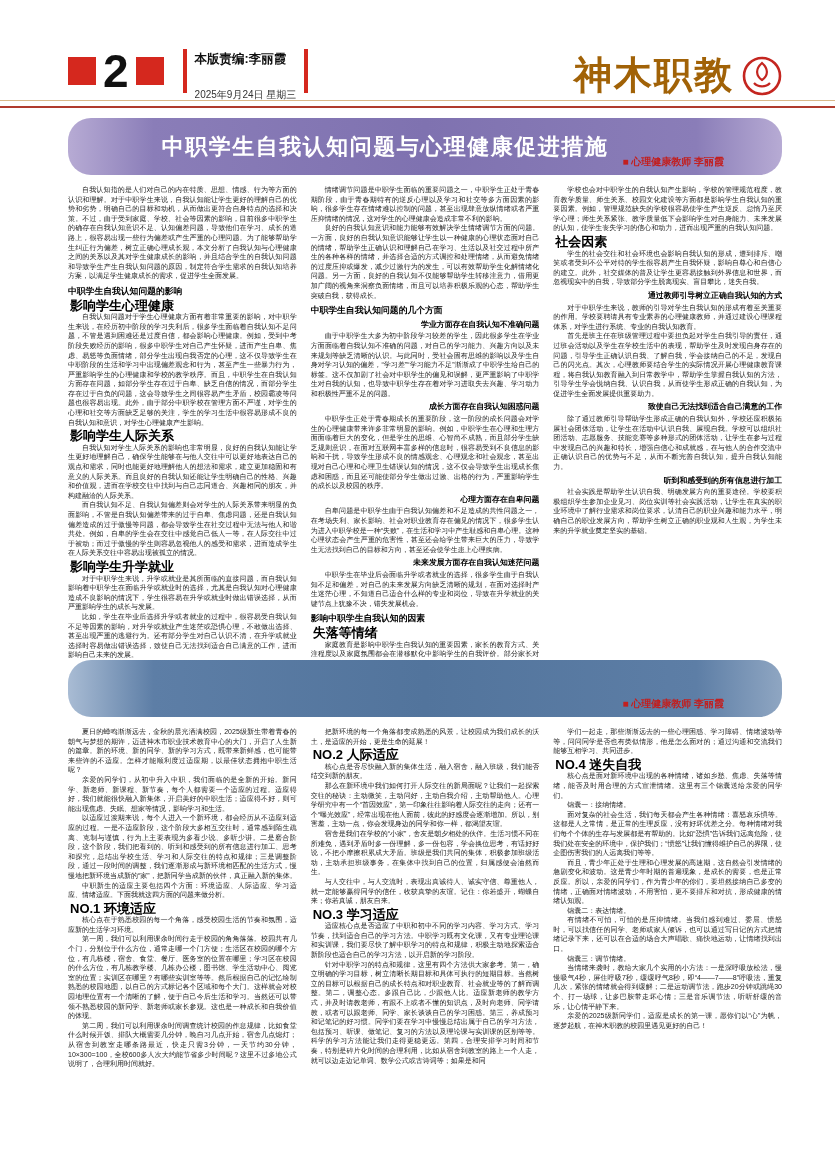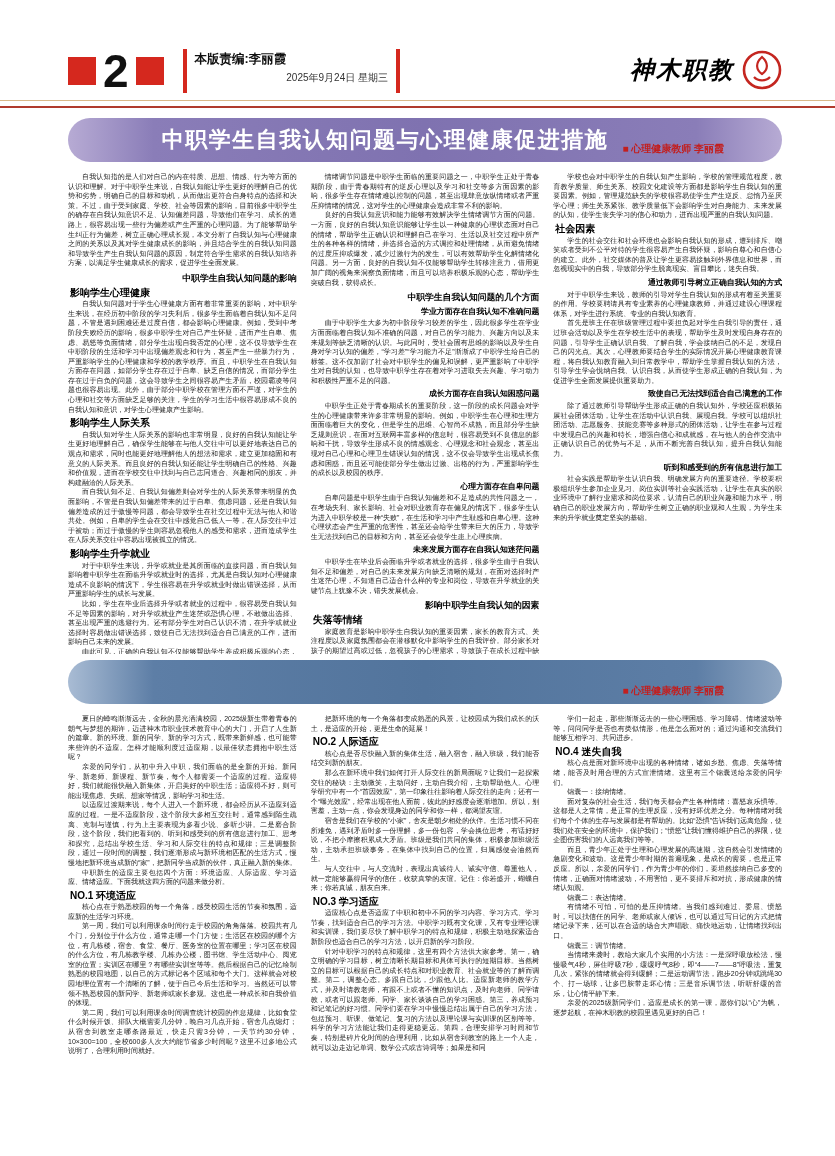--- a/index.html
+++ b/index.html
@@ -5,48 +5,48 @@
   html,body{margin:0;padding:0;background:#e8e8e8;}
   .page{position:relative;width:835px;height:1156px;margin:0 auto;background:#ffffff;
         font-family:"Liberation Sans","DejaVu Sans",sans-serif;overflow:hidden;}
   
   .masthead{position:absolute;left:68px;top:48px;width:714px;height:50px;}
   .mh-left{position:absolute;left:0;top:0;display:flex;align-items:center;gap:5px;height:46px;}
   .red-block{width:28px;height:28px;background:#d5281e;}
   .page-num{font-size:46px;font-weight:bold;color:#111;line-height:46px;padding:0 2px;}
   .editor-box{display:flex;align-items:stretch;margin-left:14px;height:44px;}
   .red-vbar{width:4px;background:#d5281e;}
-  .editor-text{padding:2px 8px;display:flex;flex-direction:row;justify-content:space-between;}
+  .editor-text{padding:2px 8px;display:flex;flex-direction:column;justify-content:space-between;}
   .editor-line1{font-size:12.5px;font-weight:bold;color:#111;white-space:nowrap;}
   .editor-line2{font-size:10px;color:#333;margin-top:20px;white-space:nowrap;}
   .section-flag{position:absolute;left:327px;top:6px;background:#d5281e;color:#fff;
         font-family:"DejaVu Serif",serif;font-style:italic;font-weight:bold;
         font-size:17px;letter-spacing:3px;padding:8px 12px 7px 12px;}
   .brand{position:absolute;right:0;top:2px;display:flex;align-items:center;gap:8px;}
-  .brand-name{font-family:"DejaVu Serif",serif;font-style:italic;font-weight:bold;
-        font-size:24px;color:#000000;letter-spacing:2px;}
+  .brand-name{font-family:"DejaVu Serif",serif;font-weight:bold;
+        font-size:38px;color:#a16207;letter-spacing:2px;}
   .brand-logo{width:40px;height:40px;}
   .rule-tan{position:absolute;left:0;top:100px;width:835px;height:1px;background:#d9b98a;}
   .rule-red{position:absolute;left:0;top:106px;width:835px;height:2px;background:#b03b2e;}
   
   .article{position:absolute;left:68px;width:714px;}
   .a1{top:118px;}
   .a2{top:660px;}
-  .bar{position:relative;height:44px;border-radius:23px;display:flex;align-items:center;justify-content:center;}
+  .bar{position:relative;height:57px;border-radius:23px;display:flex;align-items:center;justify-content:center;}
   .bar-purple{background:linear-gradient(90deg,#b7abd4 0%,#8a7db8 12%,#7f72b0 50%,#8a7db8 88%,#b7abd4 100%);}
   .bar-blue{background:linear-gradient(90deg,#a9bcd4 0%,#5d7ea6 12%,#52749c 50%,#5d7ea6 88%,#8fa6c2 100%);}
   .bar h1{margin:0 120px 0 40px;color:#ffffff;font-size:22px;font-weight:bold;letter-spacing:1.5px;white-space:nowrap;}
   .byline{position:absolute;right:58px;bottom:6px;color:#c21f1f;font-weight:bold;font-size:10px;white-space:nowrap;margin-left:42px;}
   .cols{display:flex;gap:14px;margin-top:10px;overflow:hidden;}
   .a1 .cols{height:482px;}
   .a2 .cols{height:428px;}
   .col{flex:1;overflow:hidden;font-size:7px;line-height:9.6px;color:#222;text-align:justify;}
   .b-p{text-indent:2em;margin:0;}
-  .b-hl{font-weight:bold;font-size:10px;color:#000;margin:4px 0 2px 2px;text-indent:0;}
-  .b-hc{font-weight:bold;font-size:8.8px;color:#000;text-align:right;margin:6px 0 3px;text-indent:0;}
+  .b-hl{font-weight:bold;font-size:13px;color:#000;margin:4px 0 2px 2px;text-indent:0;}
+  .b-hc{font-weight:bold;font-size:8.8px;color:#000;text-align:left;margin:6px 0 3px;text-indent:0;}
   .b-hc2{font-weight:bold;font-size:7.9px;color:#000;text-align:right;margin:4px 0 2px;text-indent:0;}
 </style>
 </head>
 <body>
 
 <div class="page">
 
   <div class="masthead">
     <div class="mh-left">
       <div class="red-block"></div>

